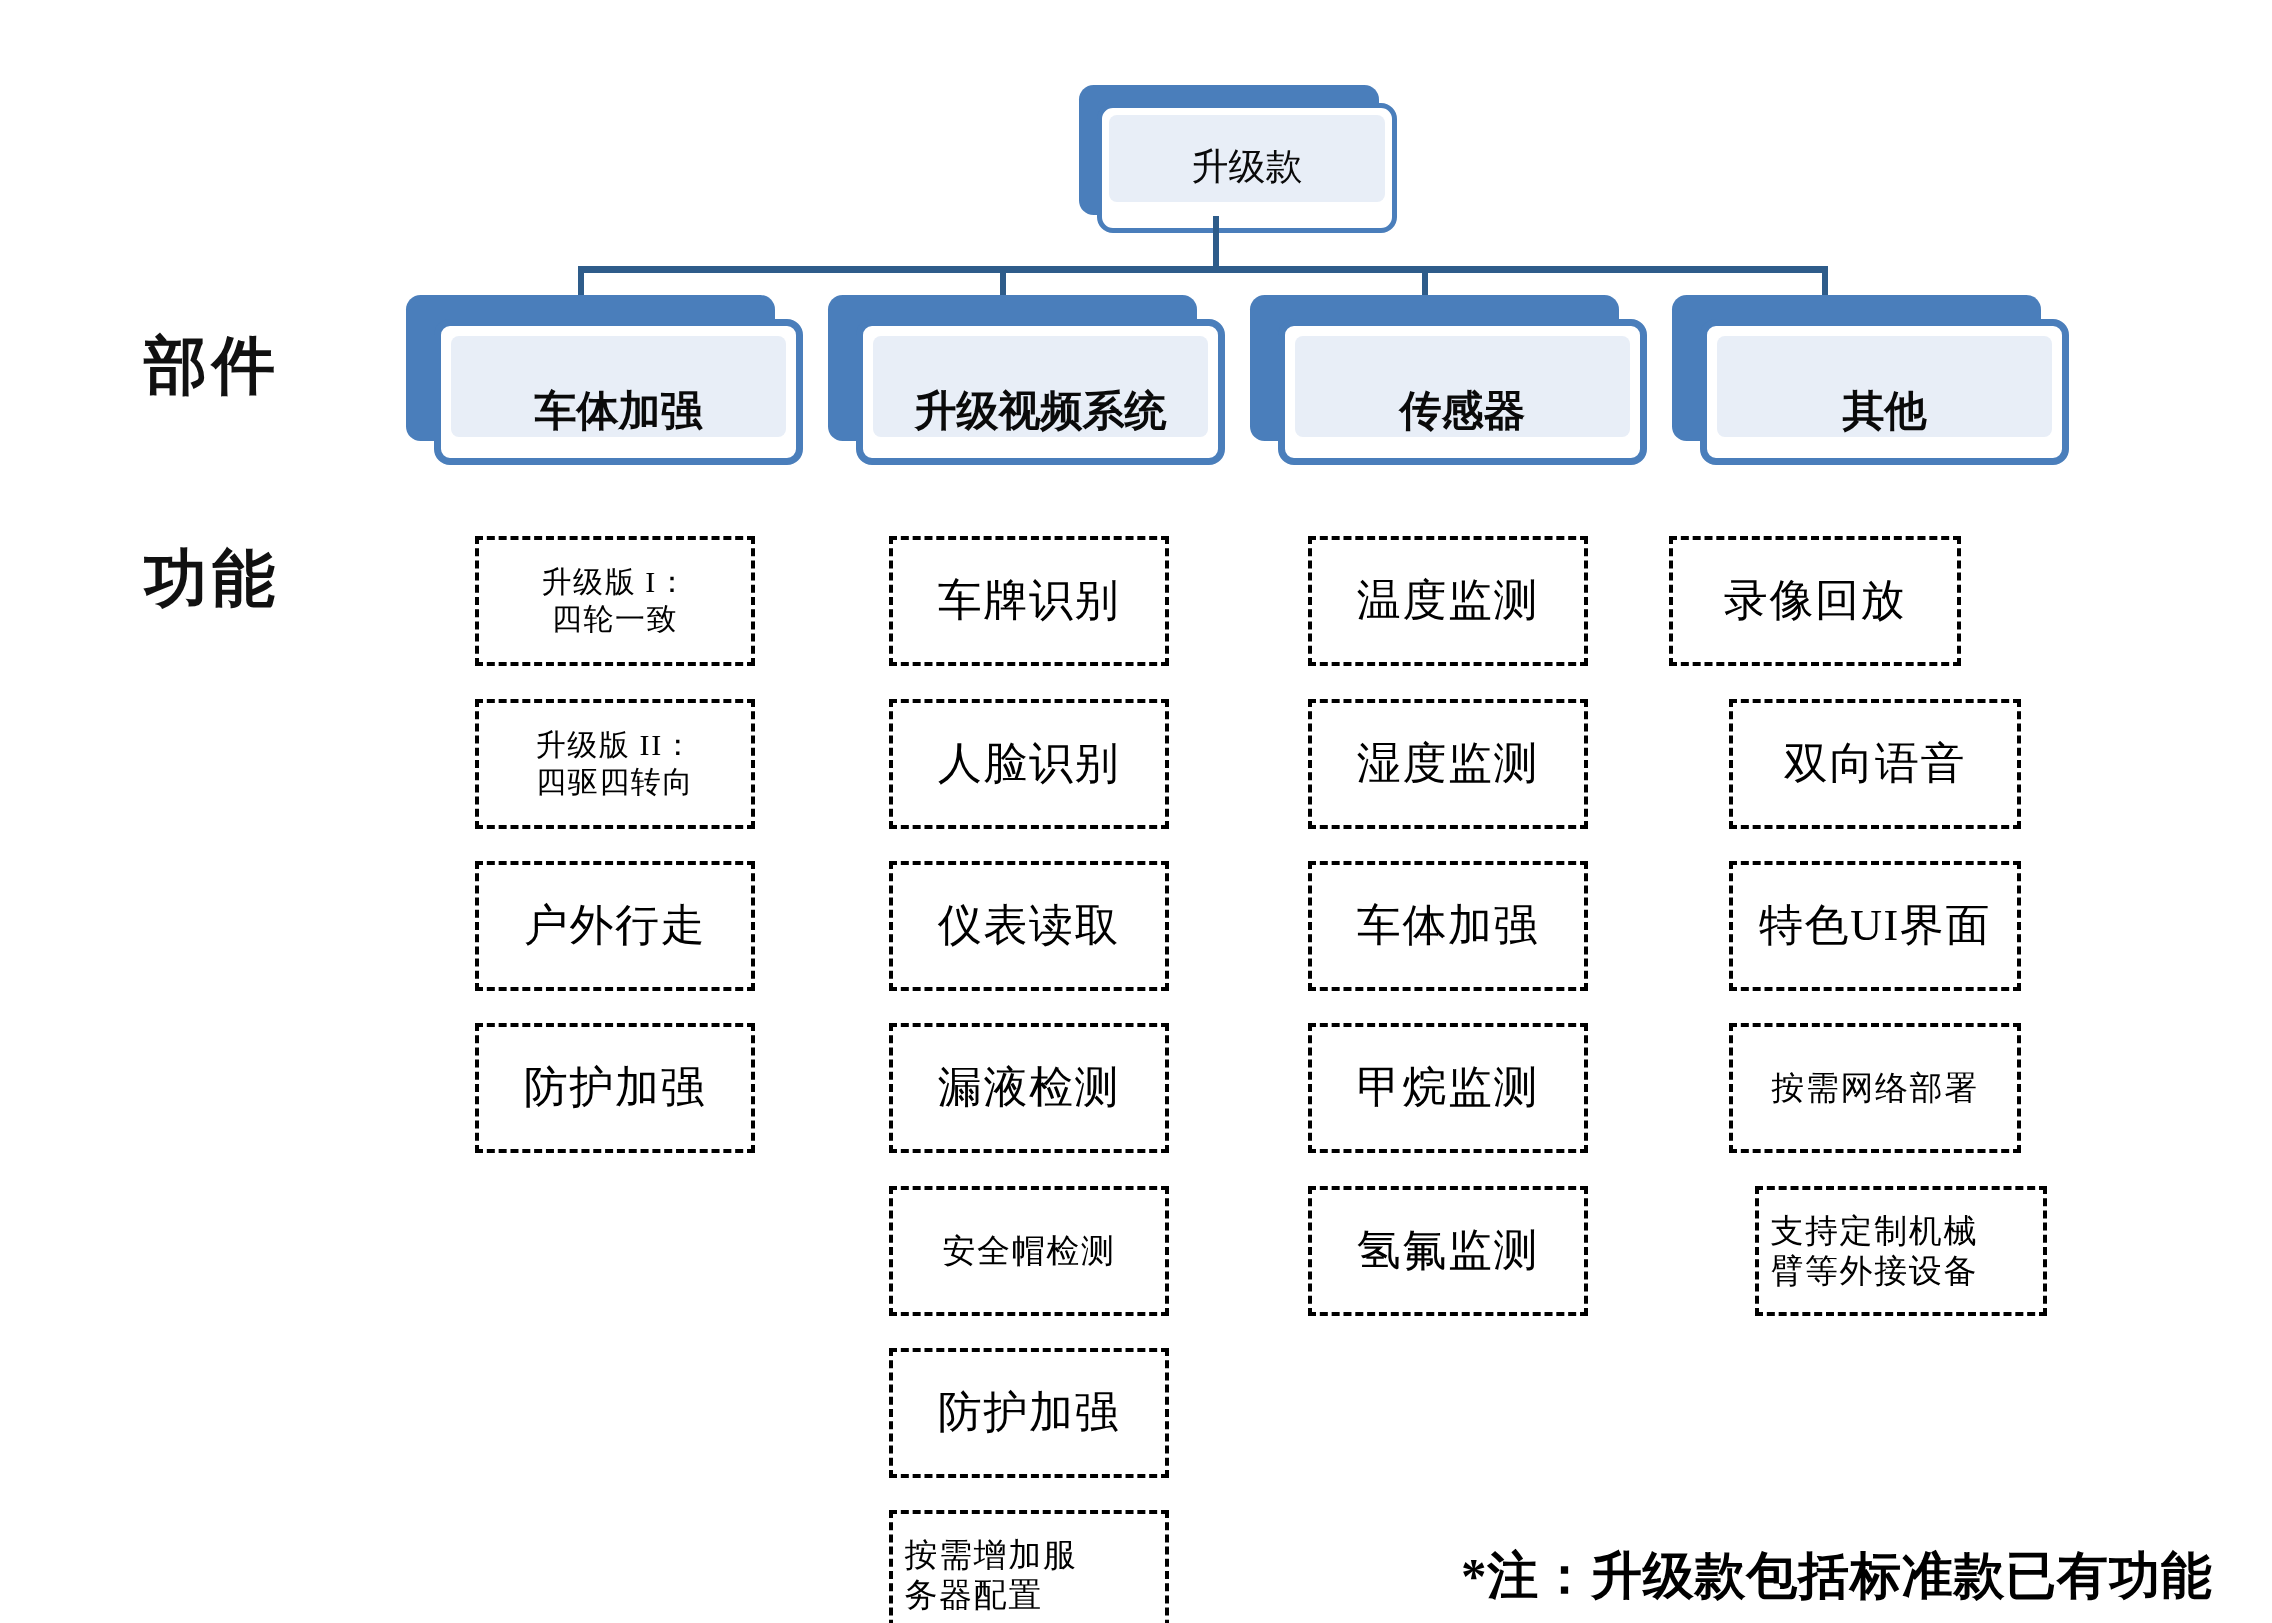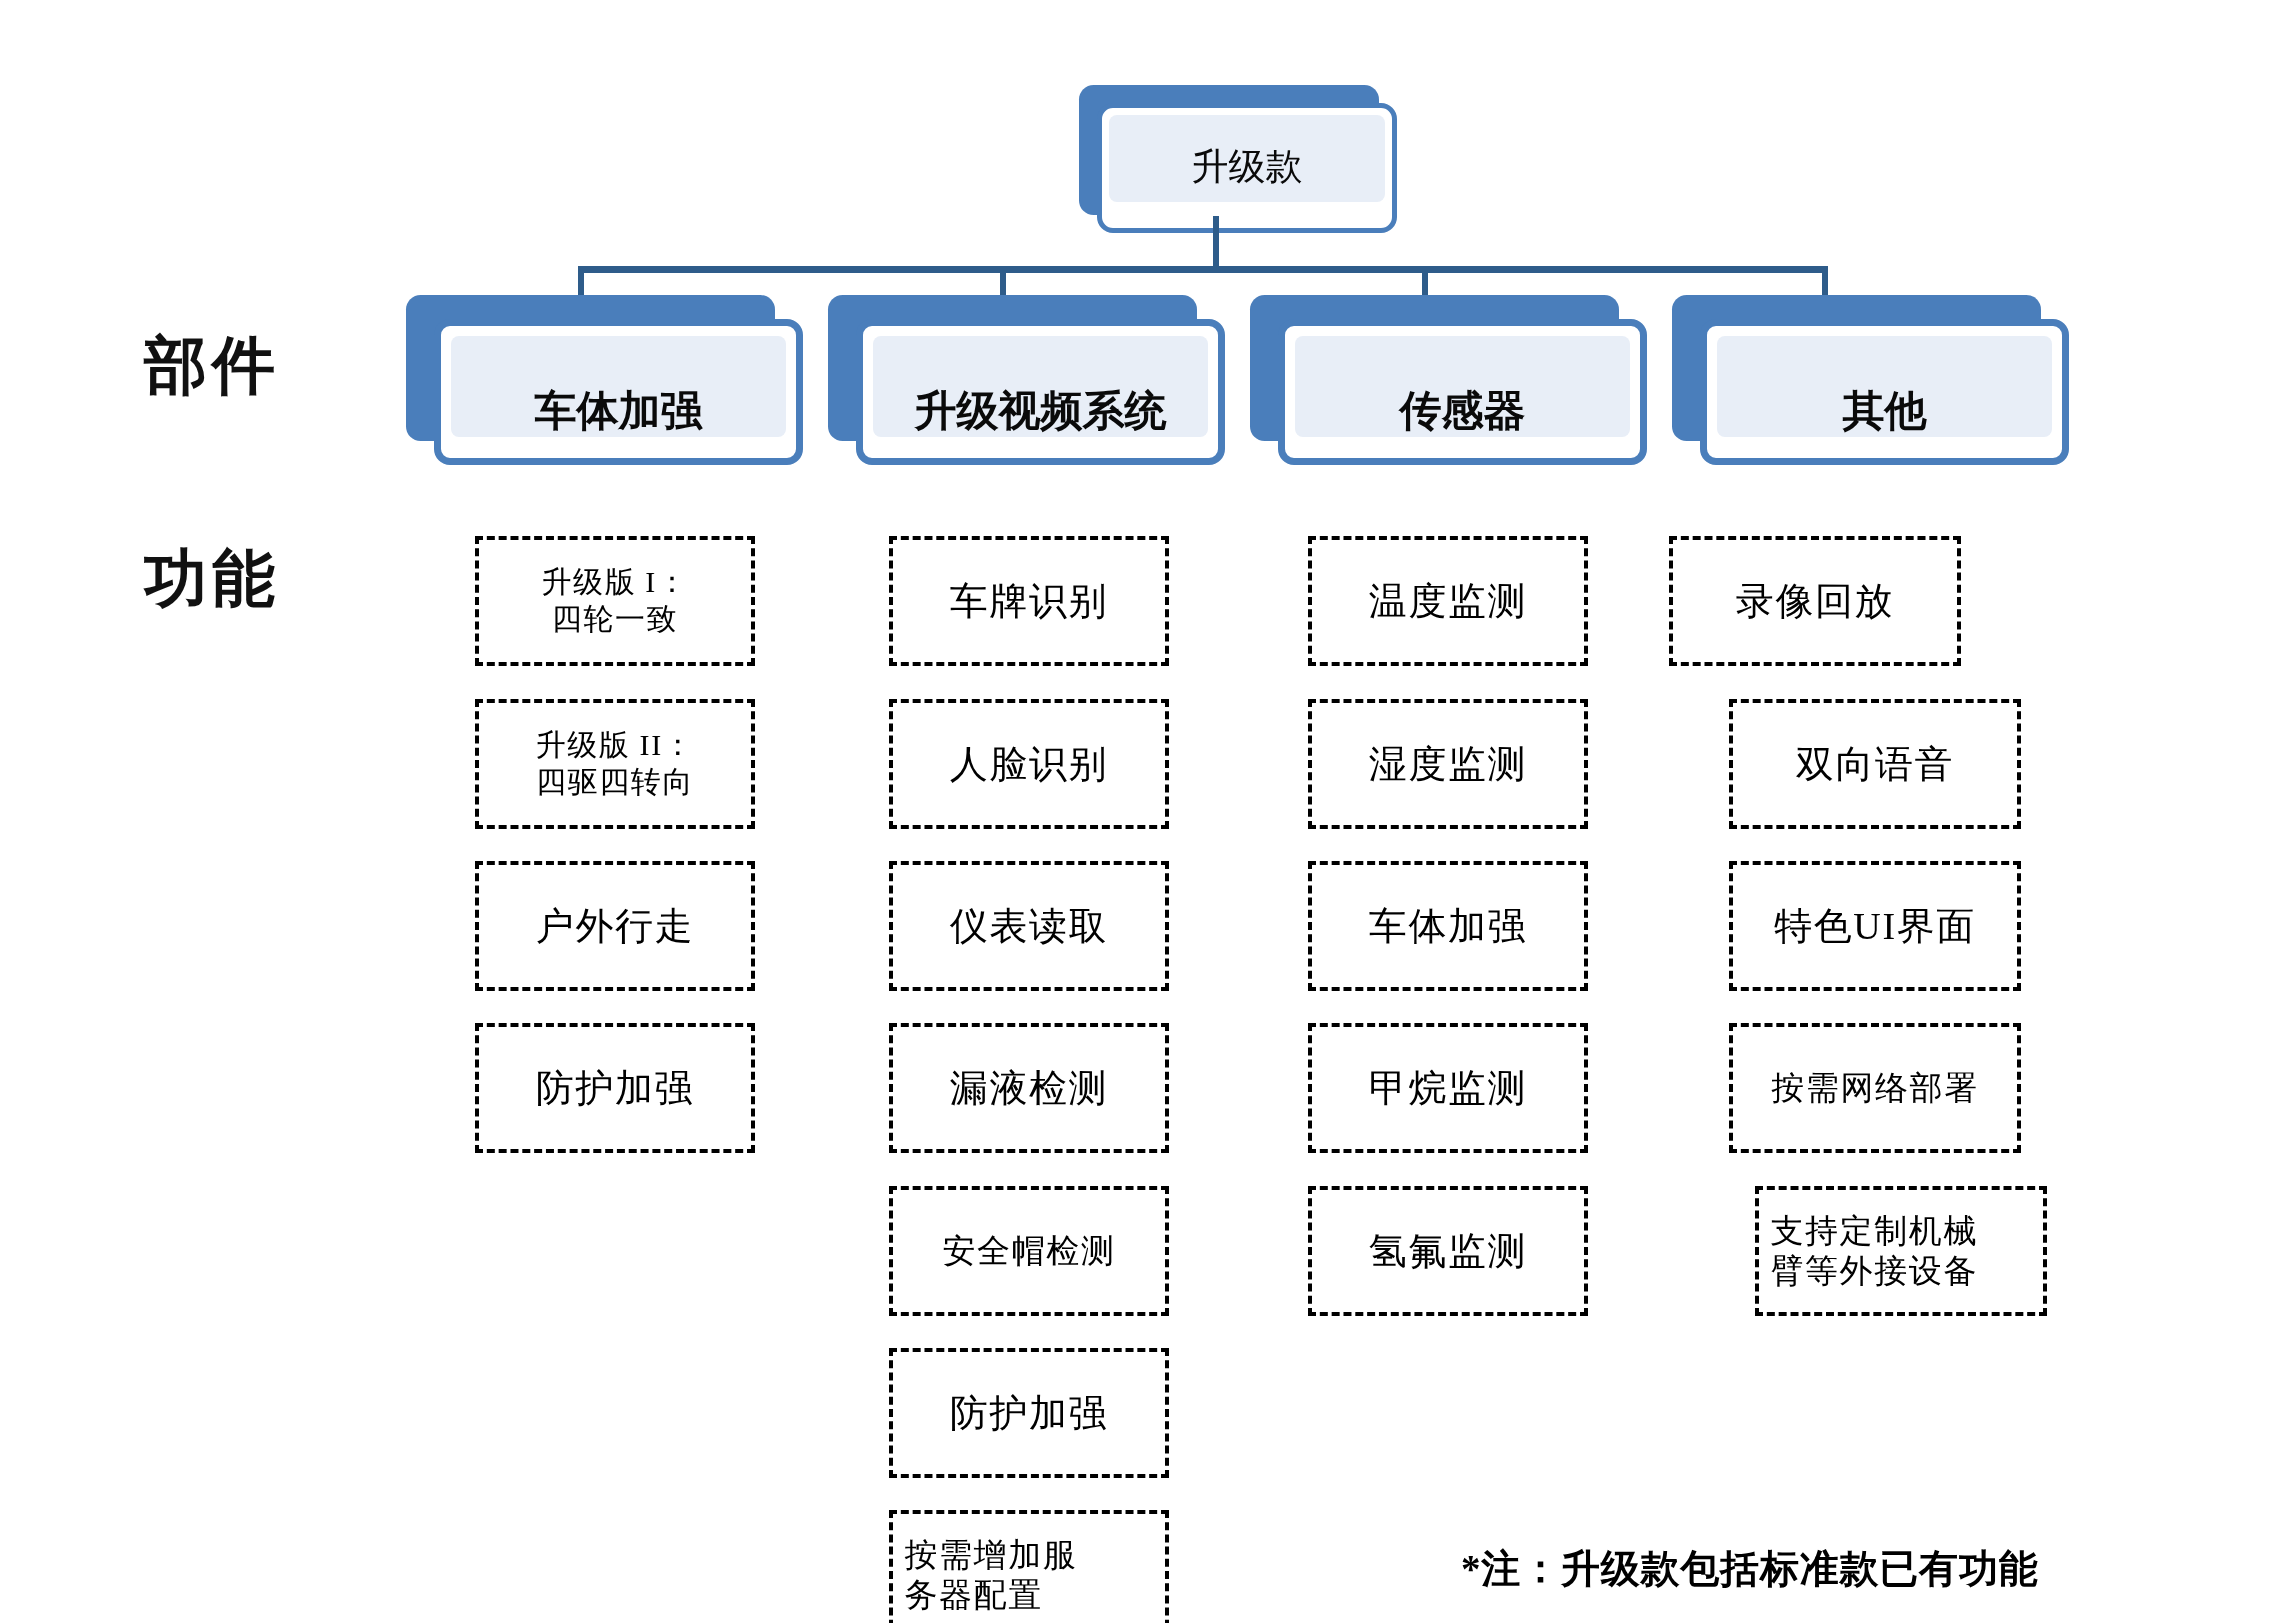--- a/index.html
+++ b/index.html
@@ -98,32 +98,32 @@
   }
   .fn-text{
     font-family:"Liberation Serif","DejaVu Serif",serif;
     font-weight:400;
     color:#000000;
     text-align:center;
     line-height:1.22;
     white-space:pre-line;
     letter-spacing:1.6px;
   }
-  .fn-size-lg   {font-size:38px;}
+  .fn-size-lg   {font-size:44px;}
   .fn-size-md   {font-size:33px;}
   .fn-size-sm   {font-size:30px;}
   .fn-text.left-align{text-align:left;width:100%;padding-left:11.4px;box-sizing:border-box;}
 
   
   #footnote{
     position:absolute;
     left:1461px;top:1542px;
     font-family:"Liberation Serif","DejaVu Serif",serif;
     font-weight:700;
-    font-size:39px;
+    font-size:51px;
     color:#000000;
     white-space:nowrap;
     letter-spacing:0.8px;
   }
 </style>
 </head>
 <body>
 
 <div class="stage">
 

